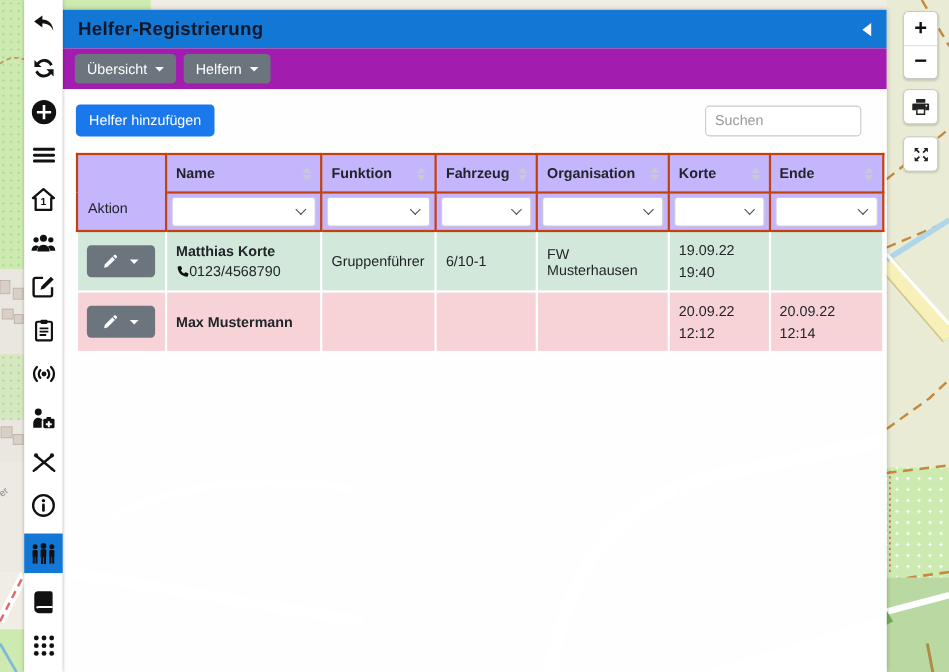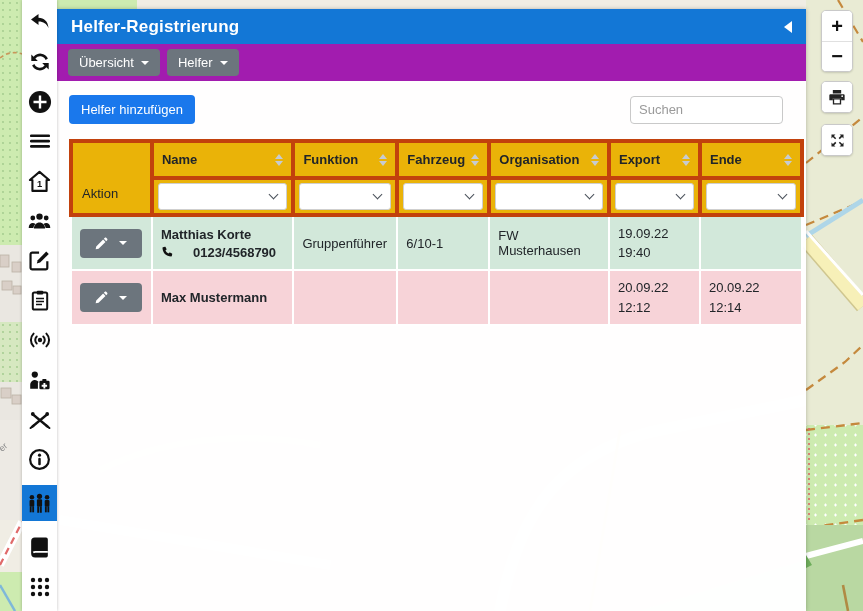--- a/index.html
+++ b/index.html
@@ -19,21 +19,21 @@
   }
   .sb-item{width:35px;height:28px;display:flex;align-items:center;justify-content:center;cursor:pointer;color:#111;}
   .sb-item svg{display:block;}
   .sb-item.active{background:#1377d6;height:36px;}
   
   .panel{
     position:absolute;left:57px;top:9px;width:749px;height:602px;z-index:5;
     display:flex;flex-direction:column;box-shadow:0 0 4px rgba(0,0,0,.25);
   }
   .panel-header{
-    background:#1377d6;color:#ffffff;height:35px;flex:0 0 35px;display:flex;align-items:center;
+    background:#1377d6;color:#0f172a;height:35px;flex:0 0 35px;display:flex;align-items:center;
     padding:0 14px;box-sizing:border-box;gap:16px;
   }
   .panel-title{font-size:17px;font-weight:600;letter-spacing:.2px;}
   .collapse-btn{margin-left:auto;cursor:pointer;display:flex;align-items:center;}
   .tri-left{width:0;height:0;border-top:6px solid transparent;border-bottom:6px solid transparent;border-right:8px solid #fff;}
   .panel-toolbar{
     background:#a21caf;flex:0 0 37px;display:flex;align-items:center;gap:7px;
     padding:0 11px;box-sizing:border-box;
   }
   .tb-btn{
@@ -46,47 +46,47 @@
     background:rgba(255,255,255,.95);flex:1;padding:14px 2px 0 12px;box-sizing:border-box;overflow:hidden;
   }
   .action-row{display:flex;align-items:center;margin-bottom:15px;padding-right:21px;justify-content:flex-end;}
   .btn-primary{
     background:#1a78ec;color:#fff;border:none;border-radius:4px;font-size:13px;
     padding:7px 12px;cursor:pointer;font-family:inherit;
   }
   .status-text{margin-left:15px;font-size:13px;color:#212529;}
   .status-text b{font-weight:700;}
   .search-input{
-    margin-left:auto;width:153px;height:28px;border:1px solid #c9c9c9;border-radius:4px;
+    margin-left:auto;width:142px;height:28px;border:1px solid #c9c9c9;border-radius:4px;
     padding:0 8px;font-size:13px;font-family:inherit;color:#333;box-sizing:border-box;
   }
   .search-input::placeholder{color:#9a9a9a;}
   
   table.helpers{border-collapse:collapse;width:735px;font-size:13px;color:#212529;border:1px solid #e6e6e6;}
   th,td{box-sizing:border-box;}
-  th{border:4px solid #c2410c;background:#eab308;font-weight:700;text-align:left;padding:0;}
+  th{border:2px solid #c2410c;background:#c4b5fd;font-weight:700;text-align:left;padding:0;}
   th.col-head{height:33px;padding:0 8px;}
   .th-inner{display:flex;align-items:center;height:33px;}
   .sort-icon{margin-left:auto;display:flex;flex-direction:column;gap:2px;cursor:pointer;padding-left:6px;}
   .tri-up{width:0;height:0;border-left:4px solid transparent;border-right:4px solid transparent;border-bottom:5px solid #c6cbd1;}
   .tri-dn{width:0;height:0;border-left:4px solid transparent;border-right:4px solid transparent;border-top:5px solid #c6cbd1;}
   th.filter-cell{height:32px;padding:3px 4px;font-weight:normal;}
   .filter-select{
     position:relative;height:25px;border:1px solid #cfcfcf;border-radius:3px;background:#fff;cursor:pointer;
   }
   .filter-select::after{
     content:"";position:absolute;right:9px;top:7px;width:6px;height:6px;
     border-right:1.8px solid #49505a;border-bottom:1.8px solid #49505a;transform:rotate(45deg);
   }
   th.aktion-head{vertical-align:bottom;padding:0 9px 12px;font-weight:400;}
   td{border:2px solid #fff;padding:6px 8px;vertical-align:middle;height:55px;}
   tr.row-active td{background:#d2e8da;}
   tr.row-ended td{background:#f7d3d8;}
   .cell-name{font-weight:700;}
-  .phone-line{display:flex;align-items:center;gap:20px;margin-top:3px;font-weight:700;}
+  .phone-line{display:flex;align-items:center;gap:0;margin-top:3px;font-weight:400;}
   .dt span{display:block;line-height:1.5;}
   .edit-btn{
     background:#6c757d;border:none;border-radius:4px;width:62px;height:29px;cursor:pointer;
     display:inline-flex;align-items:center;justify-content:center;gap:11px;
   }
   
   .map-ctrl{
     position:absolute;right:10px;z-index:7;background:#fff;border:1px solid #c9c9c9;
     border-radius:5px;box-shadow:0 1px 2px rgba(0,0,0,.15);overflow:hidden;
   }
@@ -294,21 +294,21 @@
         <span class="tri-left"></span>
       </span>
   </div>
 
   <div class="panel-toolbar">
     <button class="tb-btn">
       <span>Übersicht</span>
       <span class="caret-down"></span>
     </button>
     <button class="tb-btn">
-      <span>Helfer</span>
+      <span>Helfern</span>
       <span class="caret-down"></span>
     </button>
   </div>
 
   <div class="panel-body">
     <div class="action-row">
       <button class="btn-primary">Helfer hinzufügen</button>
       <input class="search-input" type="text" placeholder="Suchen" style="">
     </div>
 
@@ -356,21 +356,21 @@
               <div class="th-inner">
                 <span>Organisation</span>
                 <span class="sort-icon">
                   <span class="tri-up"></span>
                   <span class="tri-dn"></span>
                 </span>
               </div>
             </th>
           <th class="col-head">
               <div class="th-inner">
-                <span>Export</span>
+                <span>Korte</span>
                 <span class="sort-icon">
                   <span class="tri-up"></span>
                   <span class="tri-dn"></span>
                 </span>
               </div>
             </th>
           <th class="col-head">
               <div class="th-inner">
                 <span>Ende</span>
                 <span class="sort-icon">

